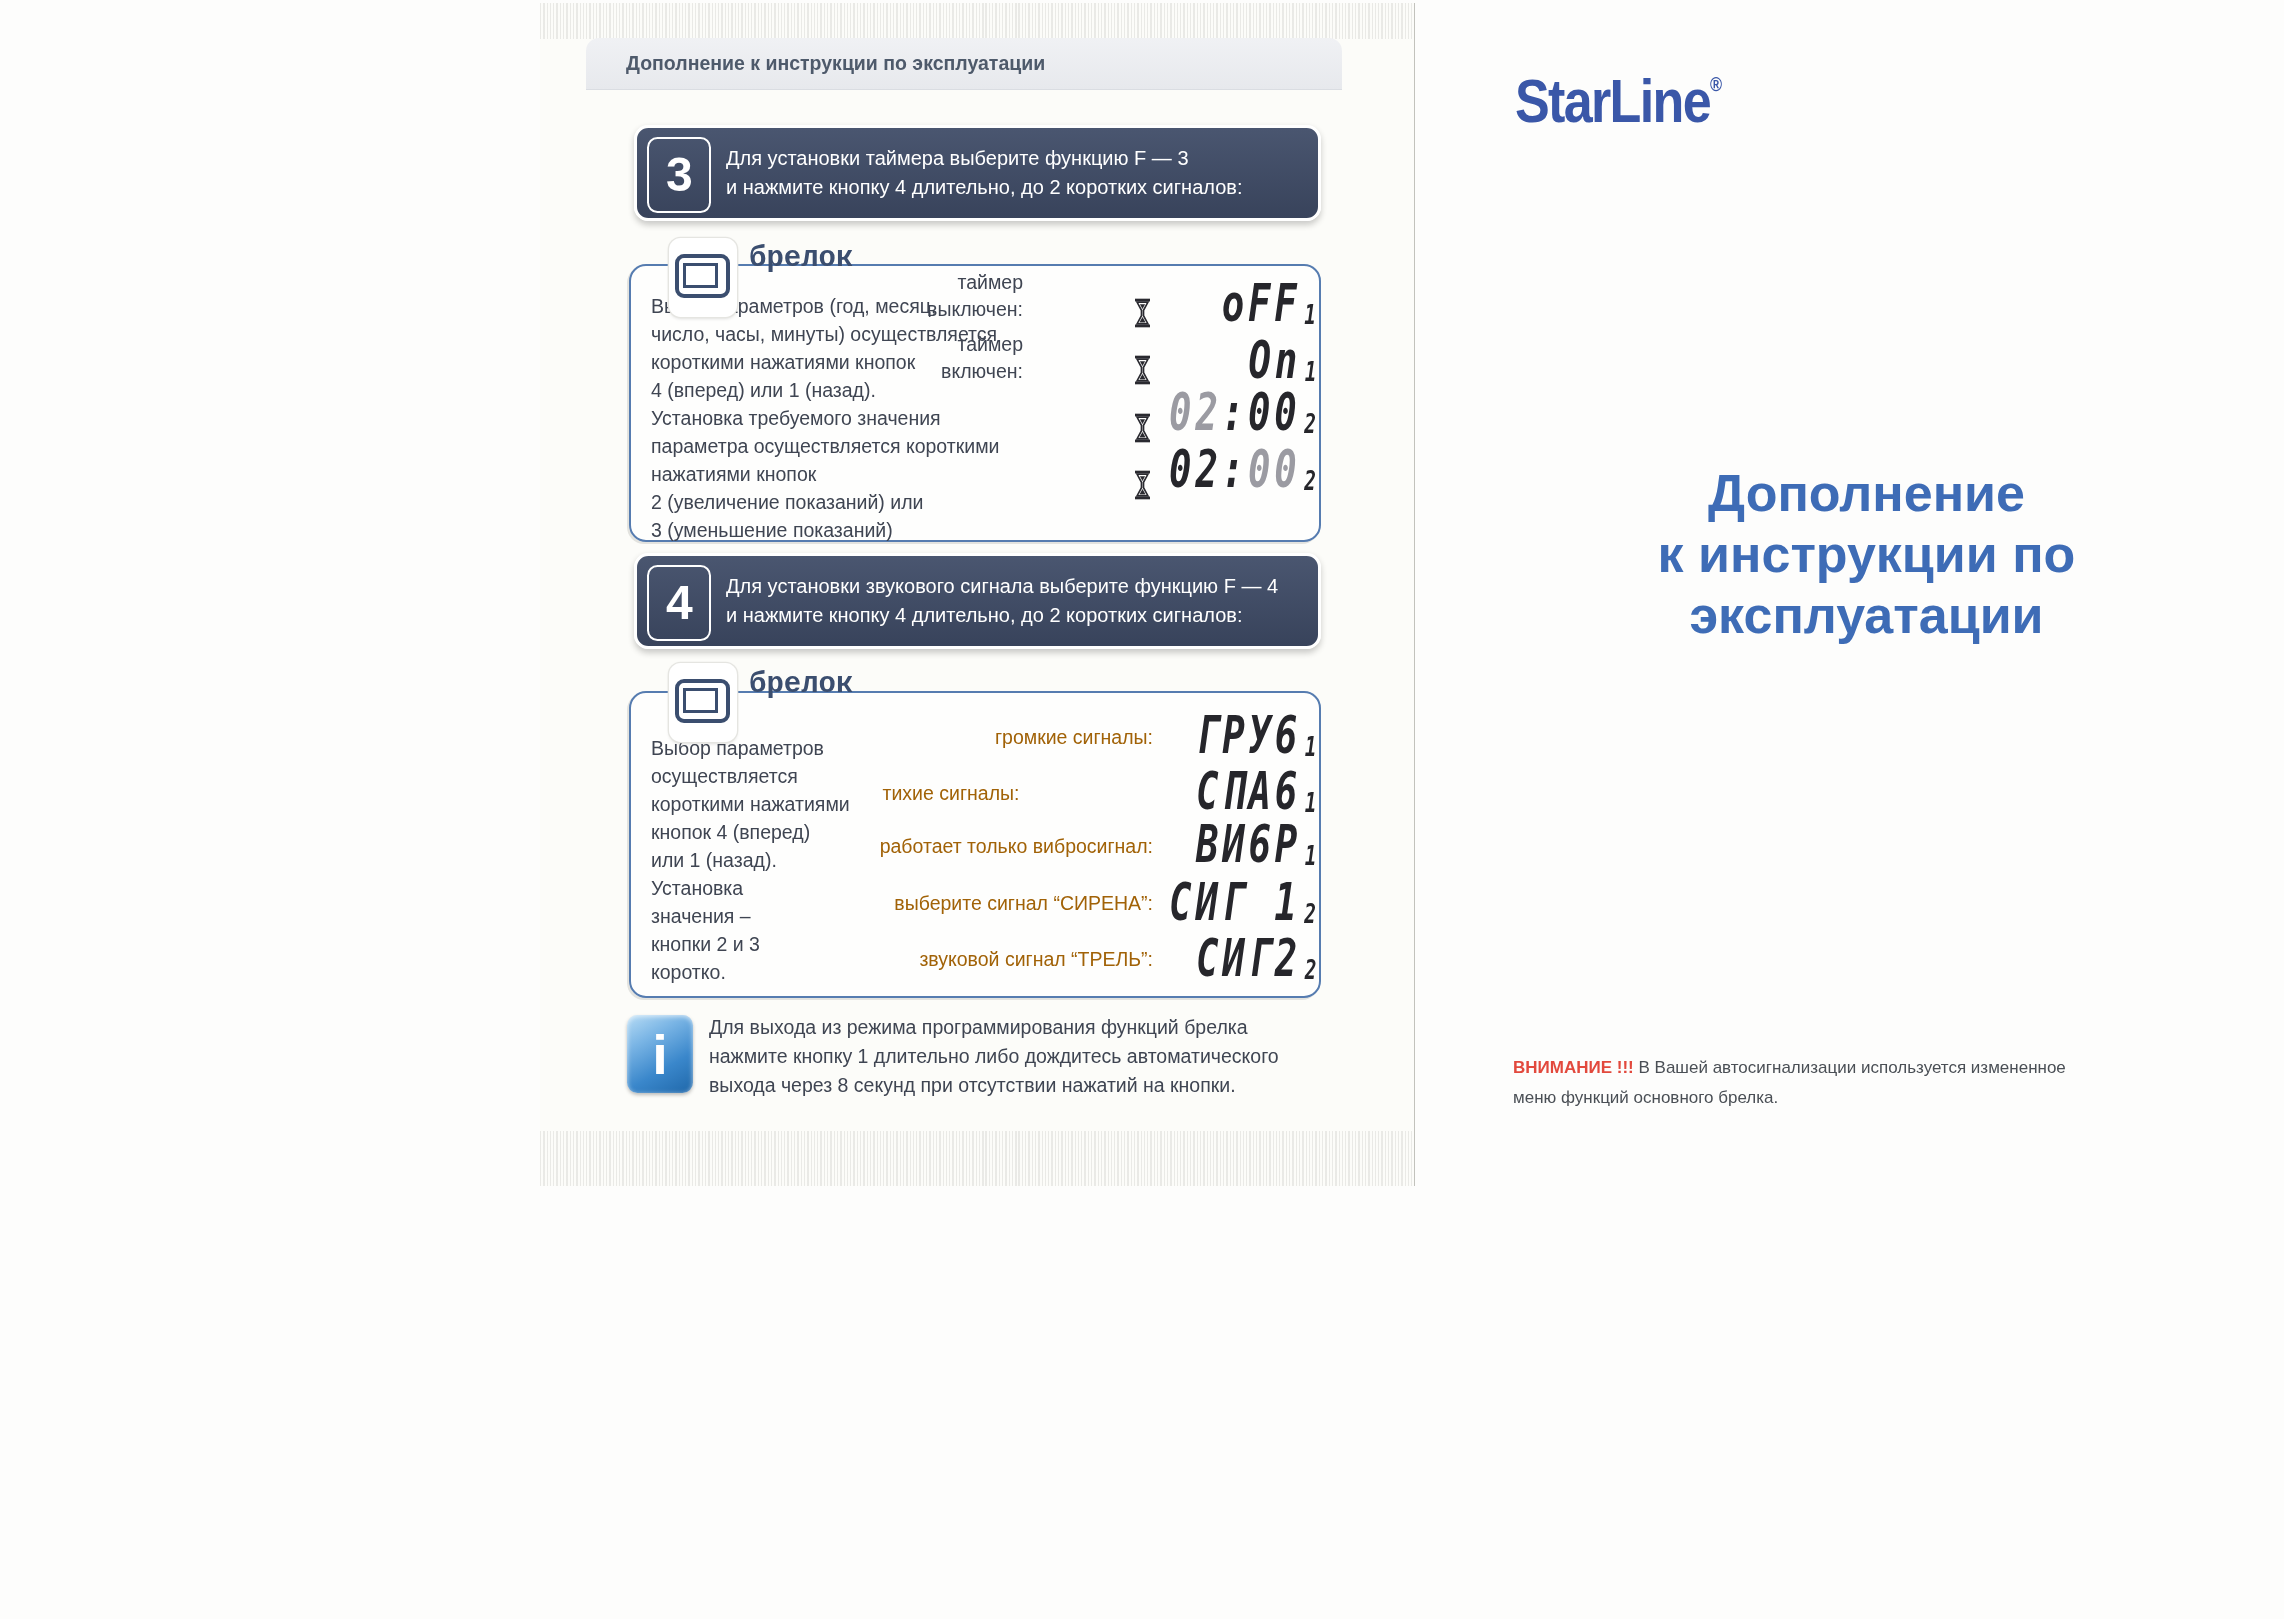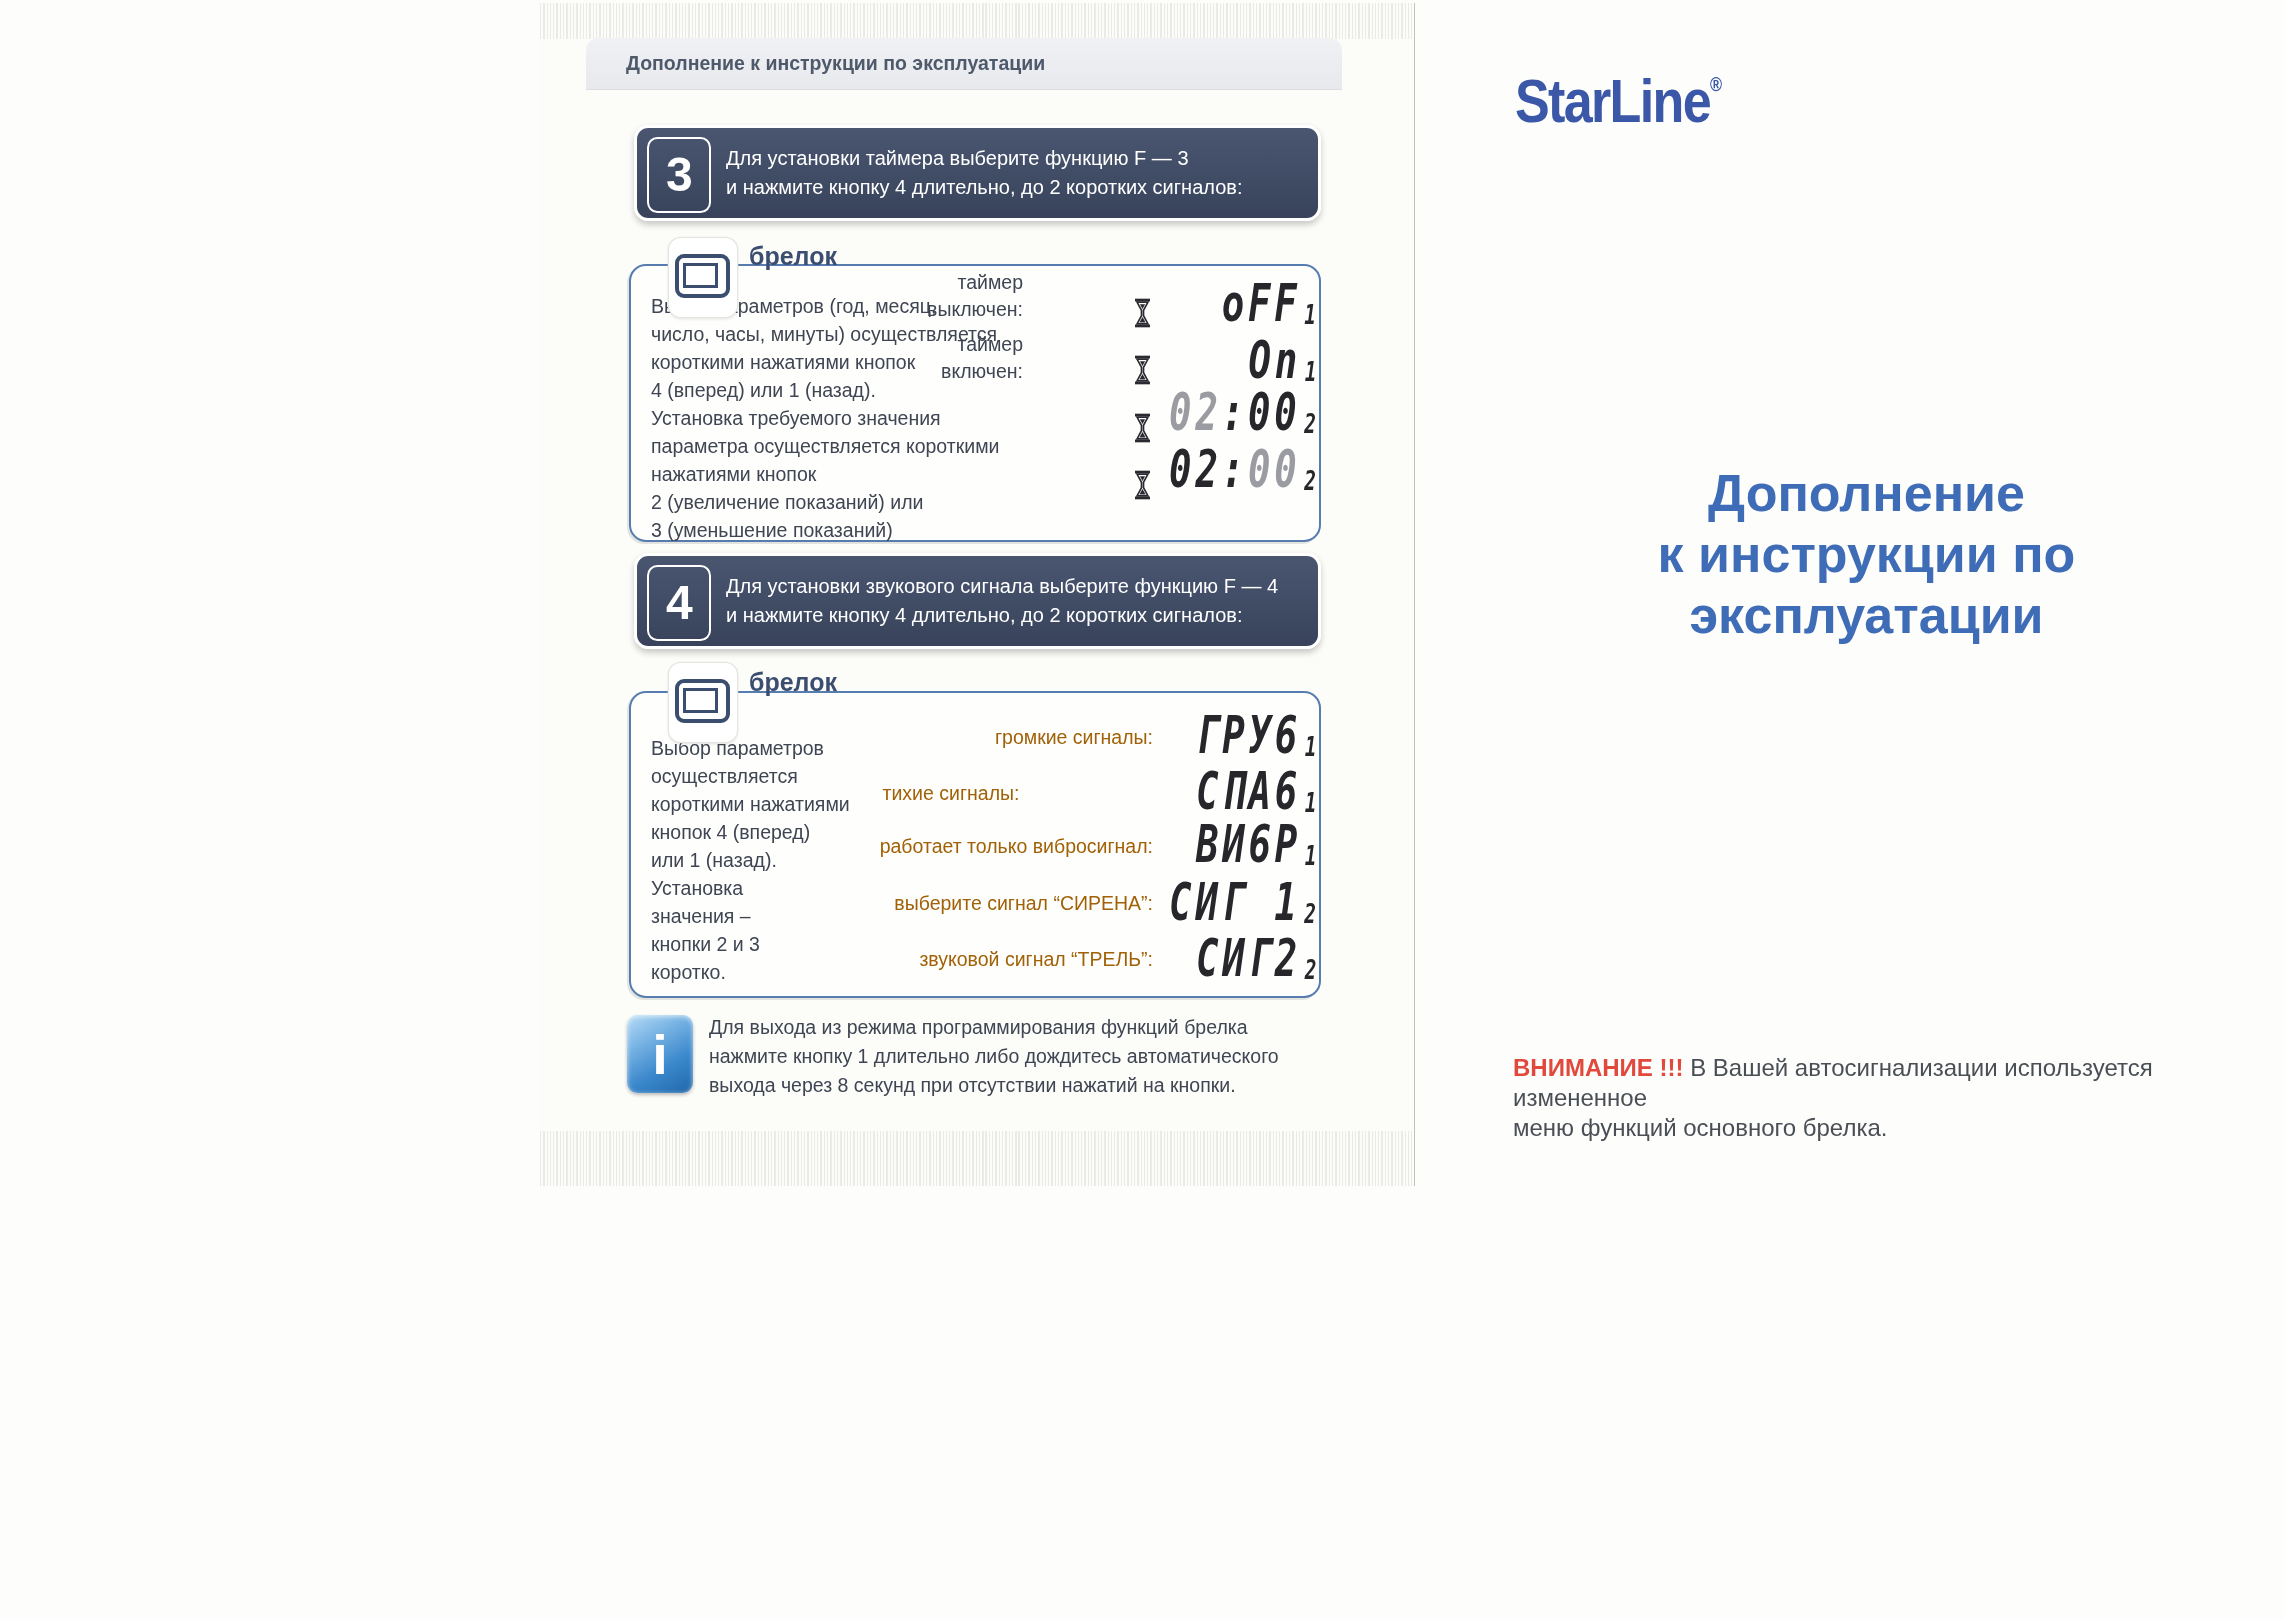--- a/index.html
+++ b/index.html
@@ -33,21 +33,21 @@
   .step-text{position:absolute;left:89px;top:50%;transform:translateY(-50%);
              font-size:20px;line-height:29px;white-space:pre-line;font-weight:500;}
 
   
   .fob{position:absolute;left:669px;width:68px;height:79px;background:#fff;
        border-radius:11.7px;box-shadow:0 0 0 1.3px #e5e5e1,0 1.3px 3.3px rgba(0,0,0,.12);z-index:3;}
   .fob-screen{position:absolute;left:5.9px;top:15.6px;width:47px;height:36px;
               border:4.6px solid var(--accent-navy);border-radius:9px;background:#fff;}
   .fob-screen-inner{position:absolute;left:3.9px;top:5.2px;width:29px;height:19.5px;
                     border:3.3px solid var(--accent-navy);background:#fff;}
-  .fob-label{position:absolute;left:749px;font-size:25px;font-weight:bold;color:var(--accent-navy);z-index:3;}
+  .fob-label{position:absolute;left:749px;font-size:29px;font-weight:bold;color:var(--accent-navy);z-index:3;font-family:Liberation Mono, monospace;}
 
   
   .bbox{position:absolute;left:629px;width:692px;box-sizing:border-box;
         border:2.6px solid var(--box-border-blue);border-radius:17px;
         background:rgba(255,255,255,.6);box-shadow:-2px 2px 0 0 #e3e3df;}
 
   .desc{position:absolute;left:651px;font-size:19.5px;line-height:28px;color:#3f4552;white-space:pre-line;}
 
   .tlabel{position:absolute;left:768px;width:255px;text-align:right;
           font-size:19.5px;line-height:27px;color:#3f4552;}
@@ -72,21 +72,21 @@
   .info-text{position:absolute;left:709px;top:1013px;font-size:19.5px;line-height:29px;
              color:#3f4552;white-space:pre-line;}
 
   
   .logo{position:absolute;left:1515px;top:65px;font-size:62px;font-weight:bold;
         color:var(--logo-blue);letter-spacing:-2px;transform:scaleX(.84);transform-origin:0 0;
         white-space:nowrap;}
   .logo sup{font-size:19.5px;letter-spacing:0;vertical-align:31px;}
   .rtitle{position:absolute;left:1541px;top:463px;width:651px;text-align:center;
           font-size:52px;font-weight:bold;color:var(--title-blue);line-height:61px;white-space:pre-line;}
-  .warning{position:absolute;left:1513px;top:1053px;width:749px;font-size:24px;line-height:30px;color:#4a4f55;}
+  .warning{position:absolute;left:1513px;top:1053px;width:749px;font-size:17px;line-height:30px;color:#4a4f55;}
   .warning .wl{color:var(--warning-red);font-weight:bold;}
   .warning .wt{white-space:pre-line;}
 </style>
 </head>
 <body>
 
 <div class="canvas">
 
   <div class="scan-page">
     <div class="texture tex-top"></div>

